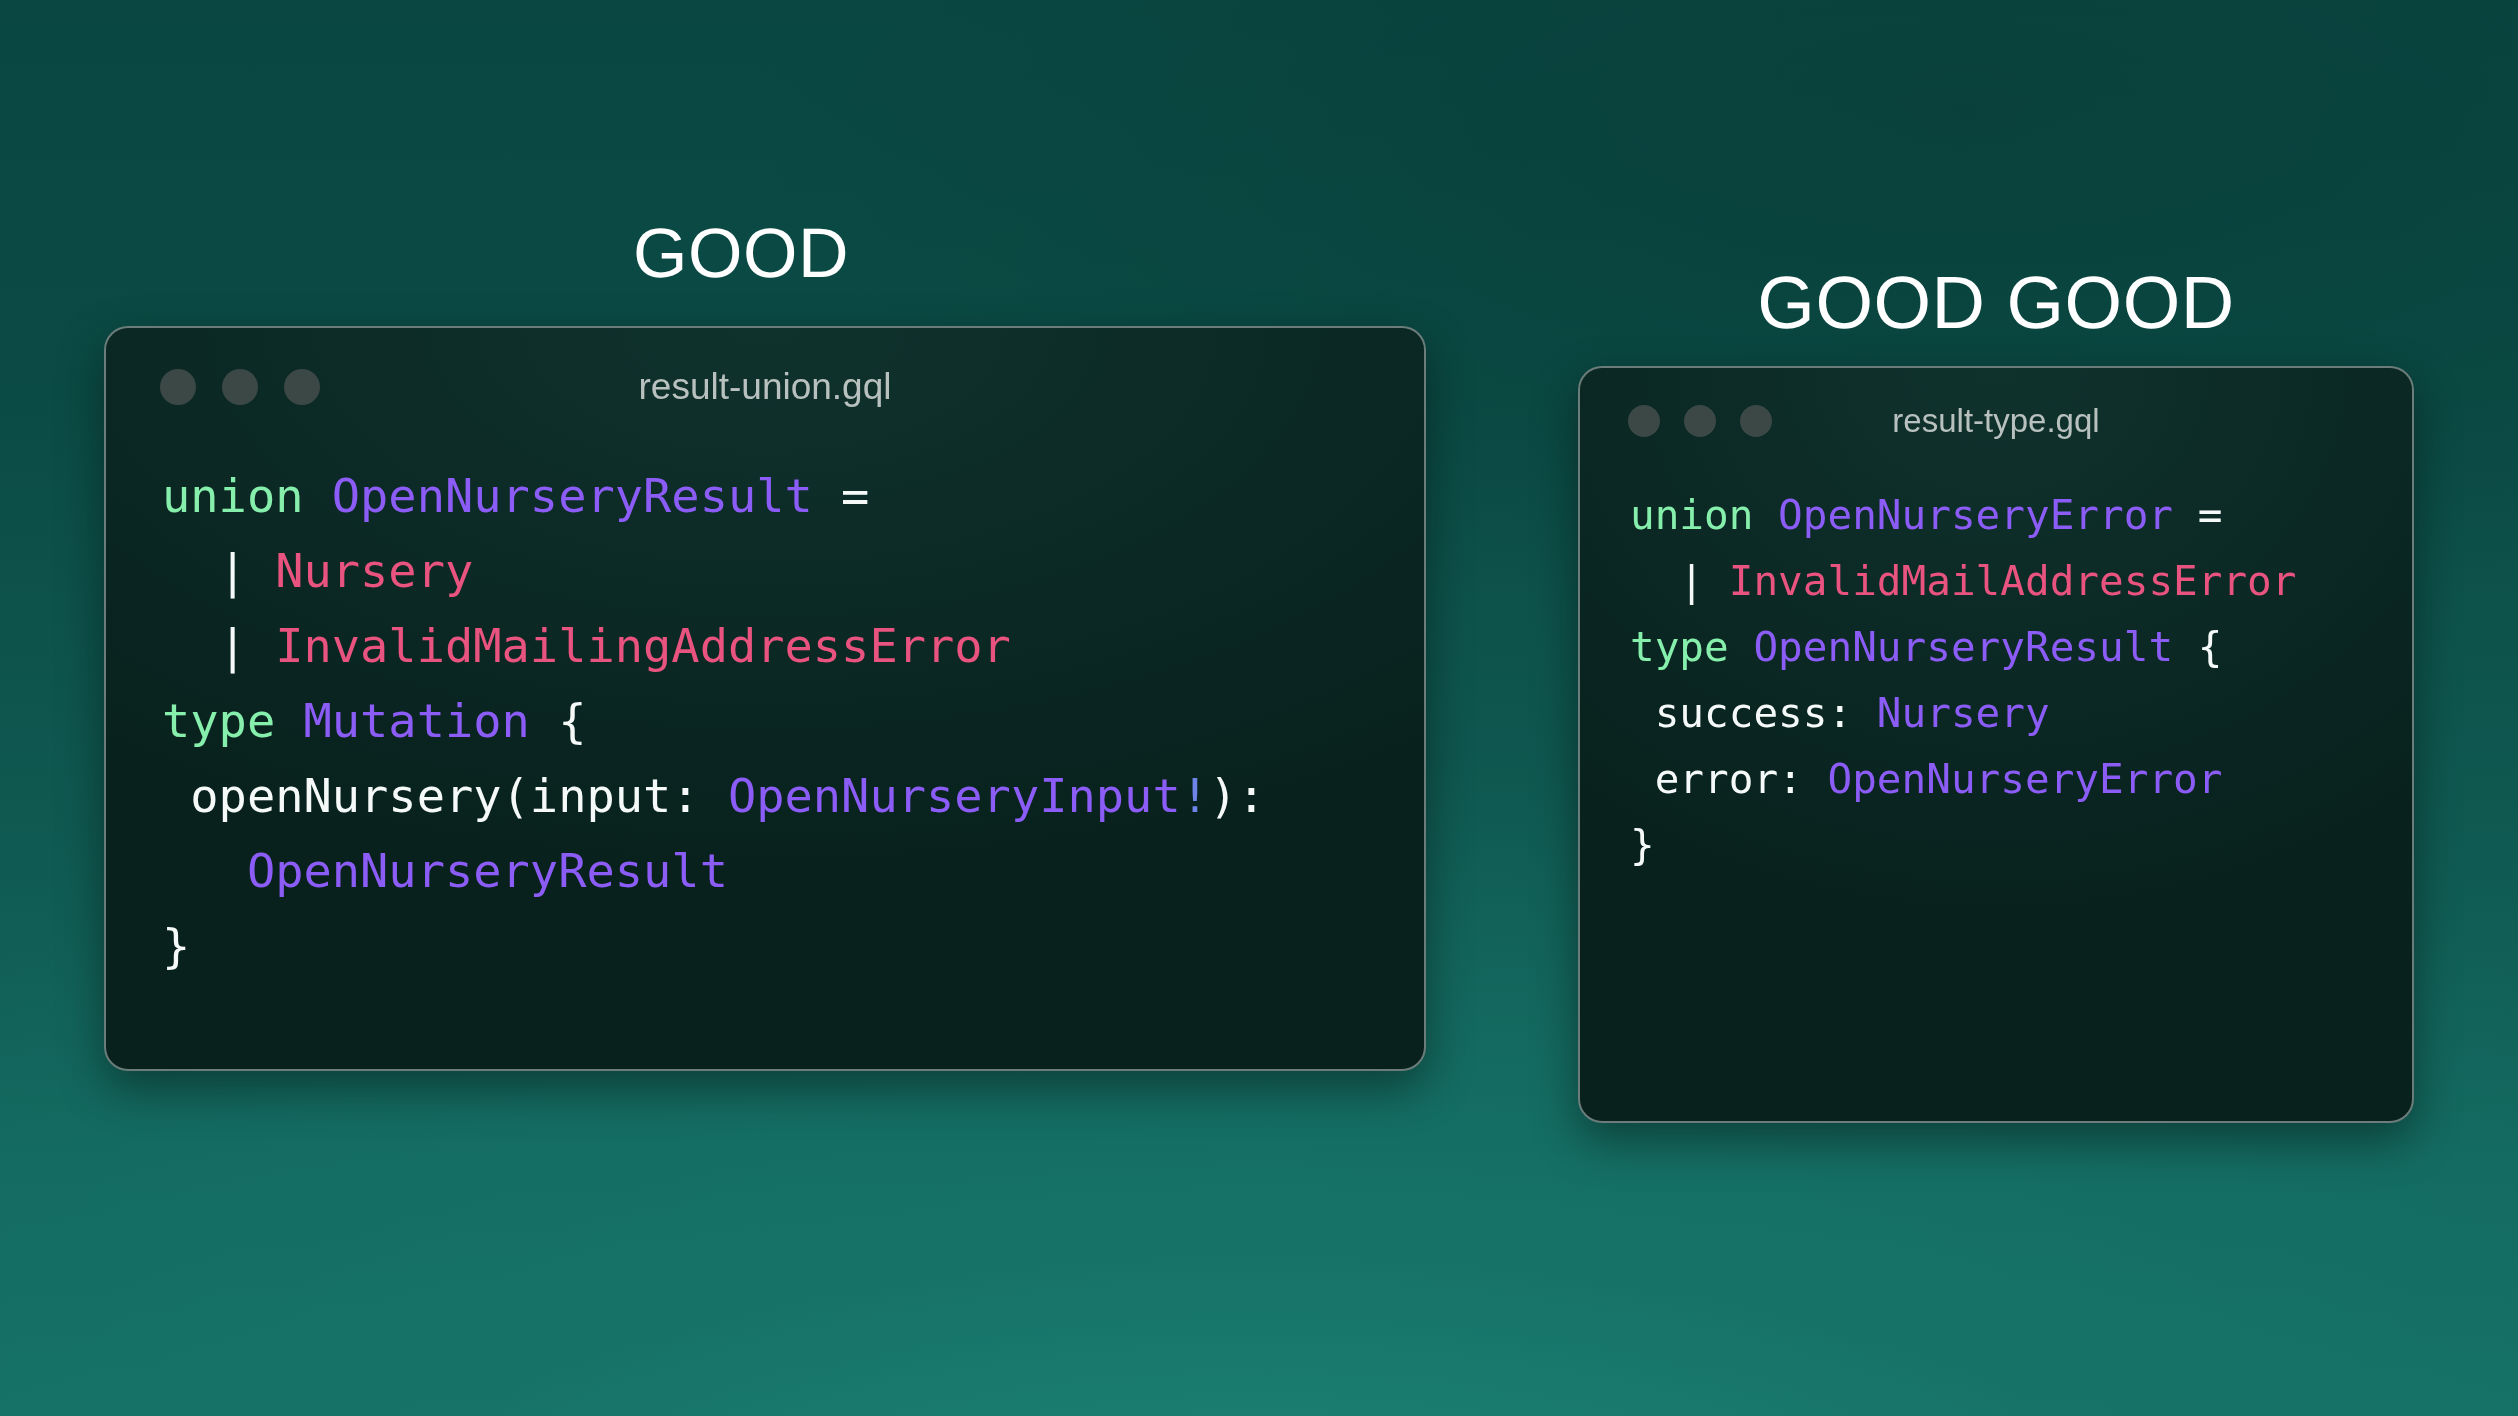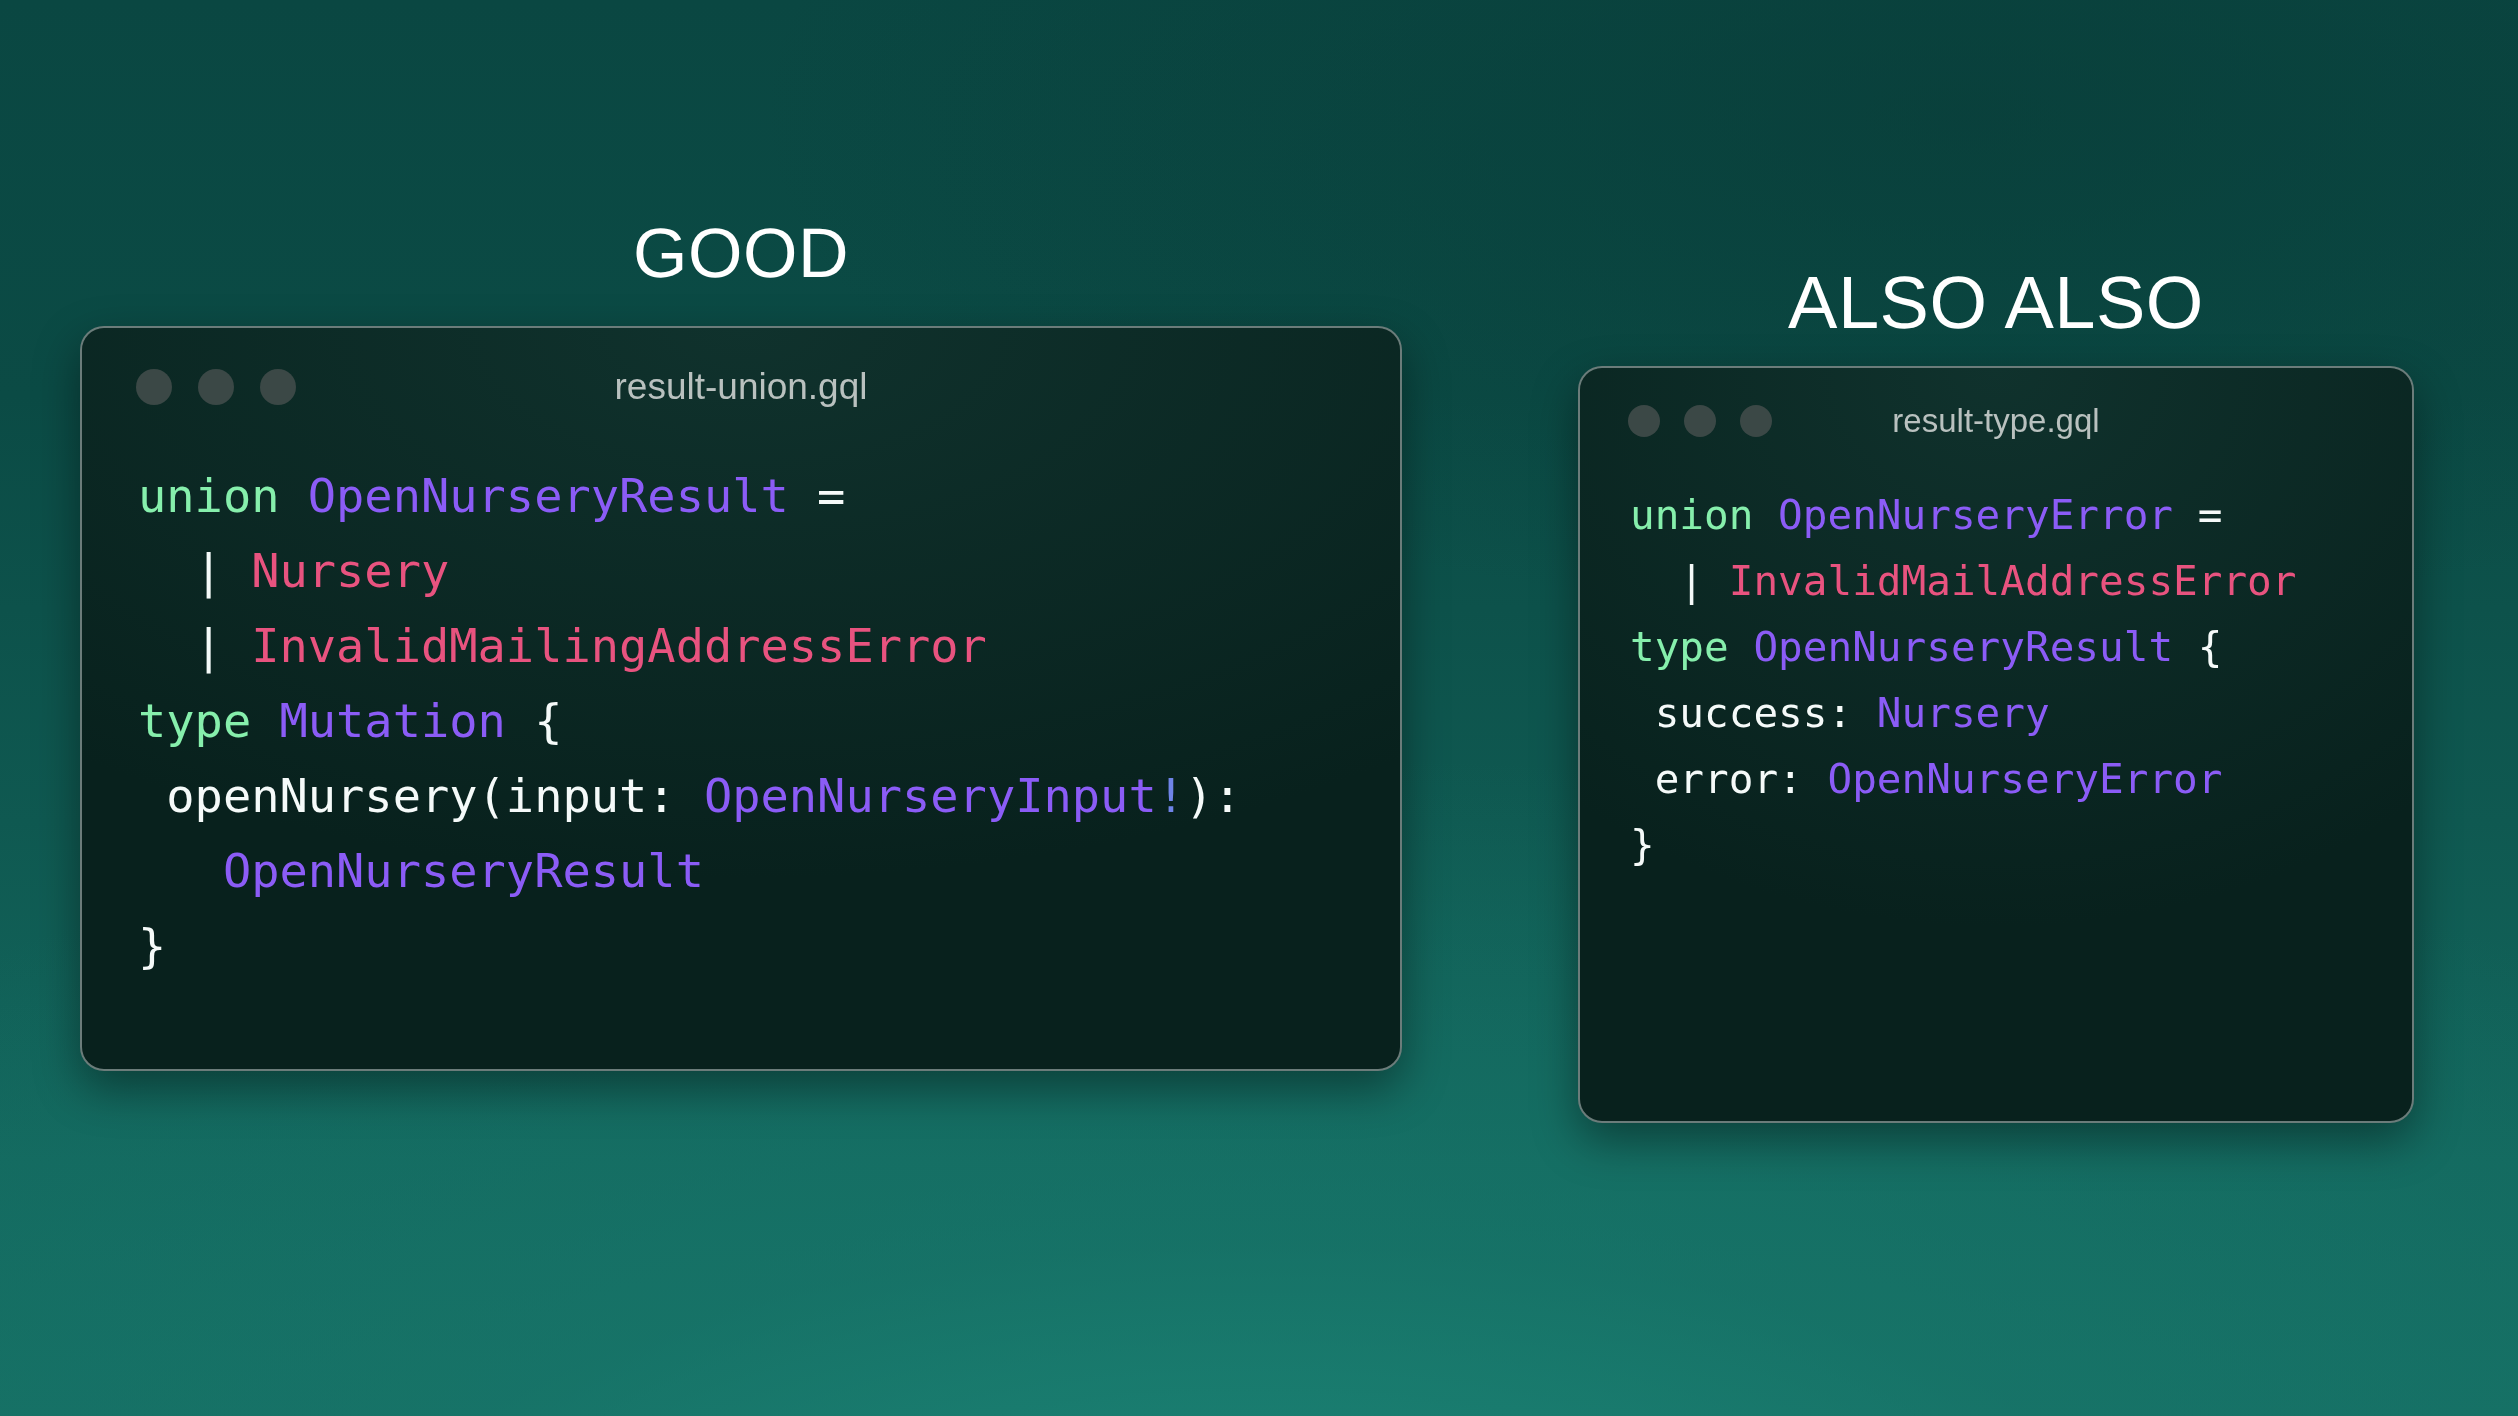--- a/index.html
+++ b/index.html
@@ -93,21 +93,21 @@
 
   .kw   { color: #86efac; }  
   .ty   { color: #8b5cf6; }  
   .er   { color: #e8537f; }  
   .pl   { color: #f5faf9; }  
   .bang { color: #6f84e8; }
 
   
   #win-good-group { left: 80px; top: 218px; width: 1322px; }
   #win-good-group .panel-title { font-size: 70px; margin: 0 0 38px 0; }
-  #win-good { width: 1322px; height: 745px; }
+  #win-good { width: 1322px; height: 745px; margin-left: 24px; }
   #win-good .titlebar { height: 118px; padding: 0 0 0 54px; }
   #win-good .dot { width: 36px; height: 36px; margin-right: 26px; }
   #win-good .filename { font-size: 37px; }
   #win-good .code { font-size: 47px; line-height: 75px; padding: 12px 0 0 56px; }
 
   
   #win-alsogood-group { left: 1578px; top: 266px; width: 836px; }
   #win-alsogood-group .panel-title { font-size: 74px; margin: 0 0 26px 0; }
   #win-alsogood { width: 836px; height: 757px; }
   #win-alsogood .titlebar { height: 106px; padding: 0 0 0 48px; }
@@ -130,21 +130,21 @@
         <span class="dot"></span>
         <span class="dot"></span>
       </div>
       <div class="filename">result-union.gql</div>
     </div>
     <div class="code" id="code-good"><span class="ln"><span class="kw">union</span><span class="pl"> </span><span class="ty">OpenNurseryResult</span><span class="pl"> =</span></span><span class="ln"><span class="pl">  | </span><span class="er">Nursery</span></span><span class="ln"><span class="pl">  | </span><span class="er">InvalidMailingAddressError</span></span><span class="ln"><span class="kw">type</span><span class="pl"> </span><span class="ty">Mutation</span><span class="pl"> {</span></span><span class="ln"><span class="pl"> openNursery(input: </span><span class="ty">OpenNurseryInput</span><span class="bang">!</span><span class="pl">):</span></span><span class="ln"><span class="pl">   </span><span class="ty">OpenNurseryResult</span></span><span class="ln"><span class="pl">}</span></span></div>
   </div>
 </div>
 
 <div class="panel-group" id="win-alsogood-group">
-  <div class="panel-title">ALSO ALSO</div>
+  <div class="panel-title">GOOD GOOD</div>
 
   <div class="window" id="win-alsogood">
     <div class="titlebar">
       <div class="dots">
         <span class="dot"></span>
         <span class="dot"></span>
         <span class="dot"></span>
       </div>
       <div class="filename">result-type.gql</div>
     </div>

